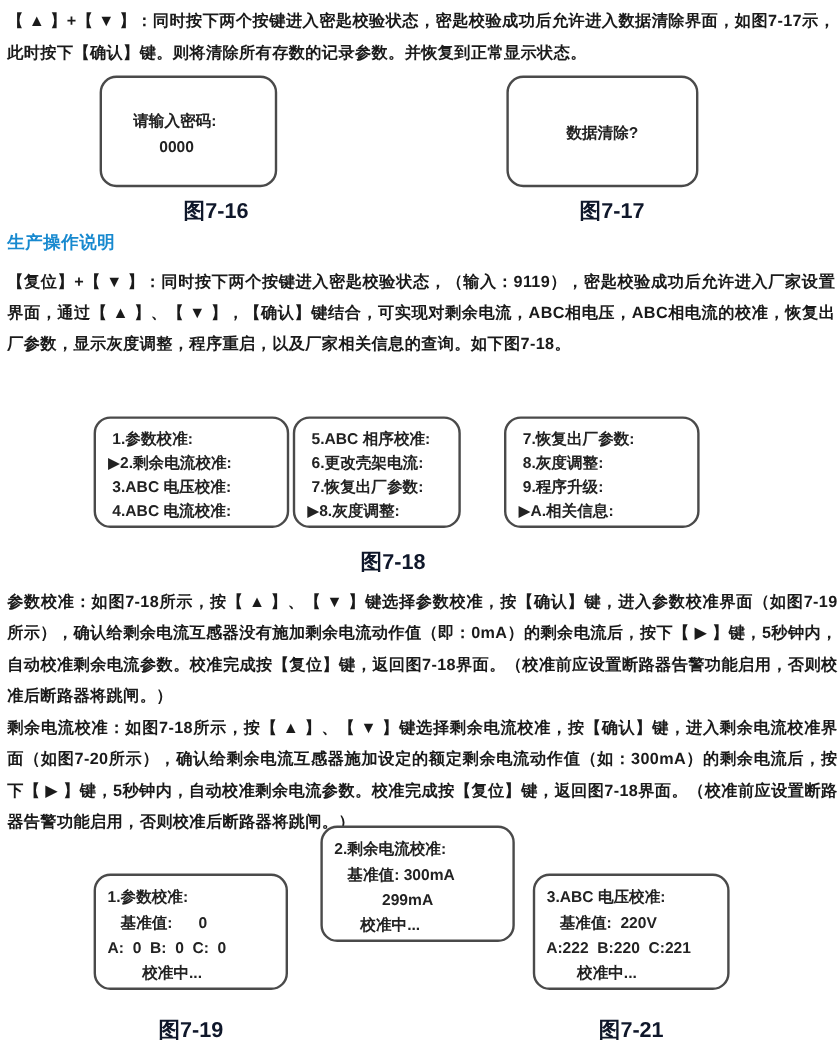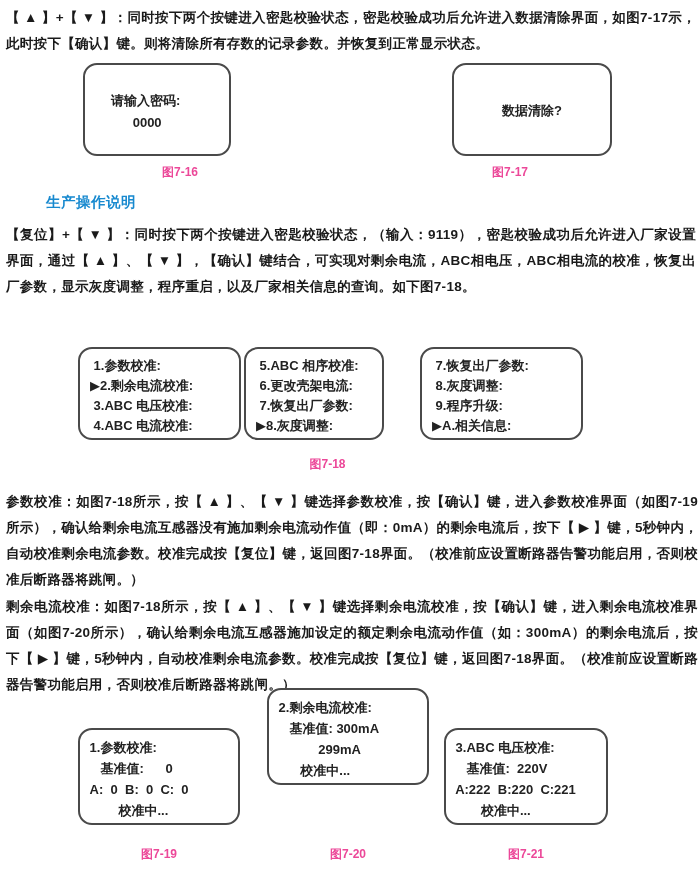--- a/index.html
+++ b/index.html
@@ -8,55 +8,54 @@
     font-family:"Liberation Sans","DejaVu Sans",sans-serif;
     color:#1a1a1a;overflow:hidden;
   }
   .para{
     position:absolute;font-size:13.5px;font-weight:bold;line-height:26px;
     text-align:justify;letter-spacing:0.3px;white-space:normal;
   }
   .heading{
     position:absolute;font-size:14.5px;font-weight:bold;color:#1789cf;
     letter-spacing:0.5px;
-    margin-left:40px;
   }
   .note{ text-indent:2em; }
   .screen{
     position:absolute;background:#ffffff;border:2px solid #4a4a4a;
     border-radius:14px;box-sizing:border-box;
   }
   .screen pre{
     margin:0;font-family:"Liberation Sans","DejaVu Sans",sans-serif;
     font-size:13px;font-weight:bold;line-height:20px;white-space:pre;
     color:#222222;
   }
   .screen-pwd pre{padding:25px 0 0 26px;line-height:22px;}
   .screen-clear pre{padding:36px 0 0 0;text-align:center;}
   .screen-menu pre{padding:7px 0 0 10px;}
   .screen-cal pre{padding:7px 0 0 6px;line-height:21px;}
   .caption{
-    position:absolute;font-size:12px;font-weight:bold;text-align:center;
-    color:#ec4899;
+    position:absolute;font-size:18px;font-weight:bold;text-align:center;
+    color:#0f172a;
   }
 </style>
 </head>
 <body>
 
 <div class="page">
 
   <div class="para" style="left:6px;top:5px;width:690px;">【 ▲ 】+【 ▼ 】：同时按下两个按键进入密匙校验状态，密匙校验成功后允许进入数据清除界面，如图7-17示，此时按下【确认】键。则将清除所有存数的记录参数。并恢复到正常显示状态。</div>
 
   <div class="screen screen-pwd" style="left:83px;top:63px;width:148px;height:93px;">
     <pre>请输入密码:
       0000</pre>
   </div>
   <div class="caption" style="left:100px;top:164px;width:160px;">图7-16</div>
 
-  <div class="screen screen-clear" style="left:452px;top:63px;width:160px;height:93px;">
+  <div class="screen screen-clear" style="left:422px;top:63px;width:160px;height:93px;">
     <pre>数据清除?</pre>
   </div>
   <div class="caption" style="left:430px;top:164px;width:160px;">图7-17</div>
 
   <div class="heading" style="left:6px;top:193px;">生产操作说明</div>
 
   <div class="para" style="left:6px;top:222px;width:690px;">【复位】+【 ▼ 】：同时按下两个按键进入密匙校验状态，（输入：9119），密匙校验成功后允许进入厂家设置界面，通过【 ▲ 】、【 ▼ 】，【确认】键结合，可实现对剩余电流，ABC相电压，ABC相电流的校准，恢复出厂参数，显示灰度调整，程序重启，以及厂家相关信息的查询。如下图7-18。</div>
 
 
   <div class="screen screen-menu" style="left:78px;top:347px;width:163px;height:93px;">
@@ -90,21 +89,20 @@
          校准中...</pre>
   </div>
   <div class="caption" style="left:78px;top:846px;width:162px;">图7-19</div>
 
   <div class="screen screen-cal" style="left:267px;top:688px;width:162px;height:97px;">
     <pre> 2.剩余电流校准:
     基准值: 300mA
             299mA
        校准中...</pre>
   </div>
-  <div class="caption" style="left:267px;top:846px;width:162px;">图7-20</div>
 
   <div class="screen screen-cal" style="left:444px;top:728px;width:164px;height:97px;">
     <pre> 3.ABC 电压校准:
     基准值:  220V
  A:222  B:220  C:221
         校准中...</pre>
   </div>
   <div class="caption" style="left:444px;top:846px;width:164px;">图7-21</div>
 
 </div>

